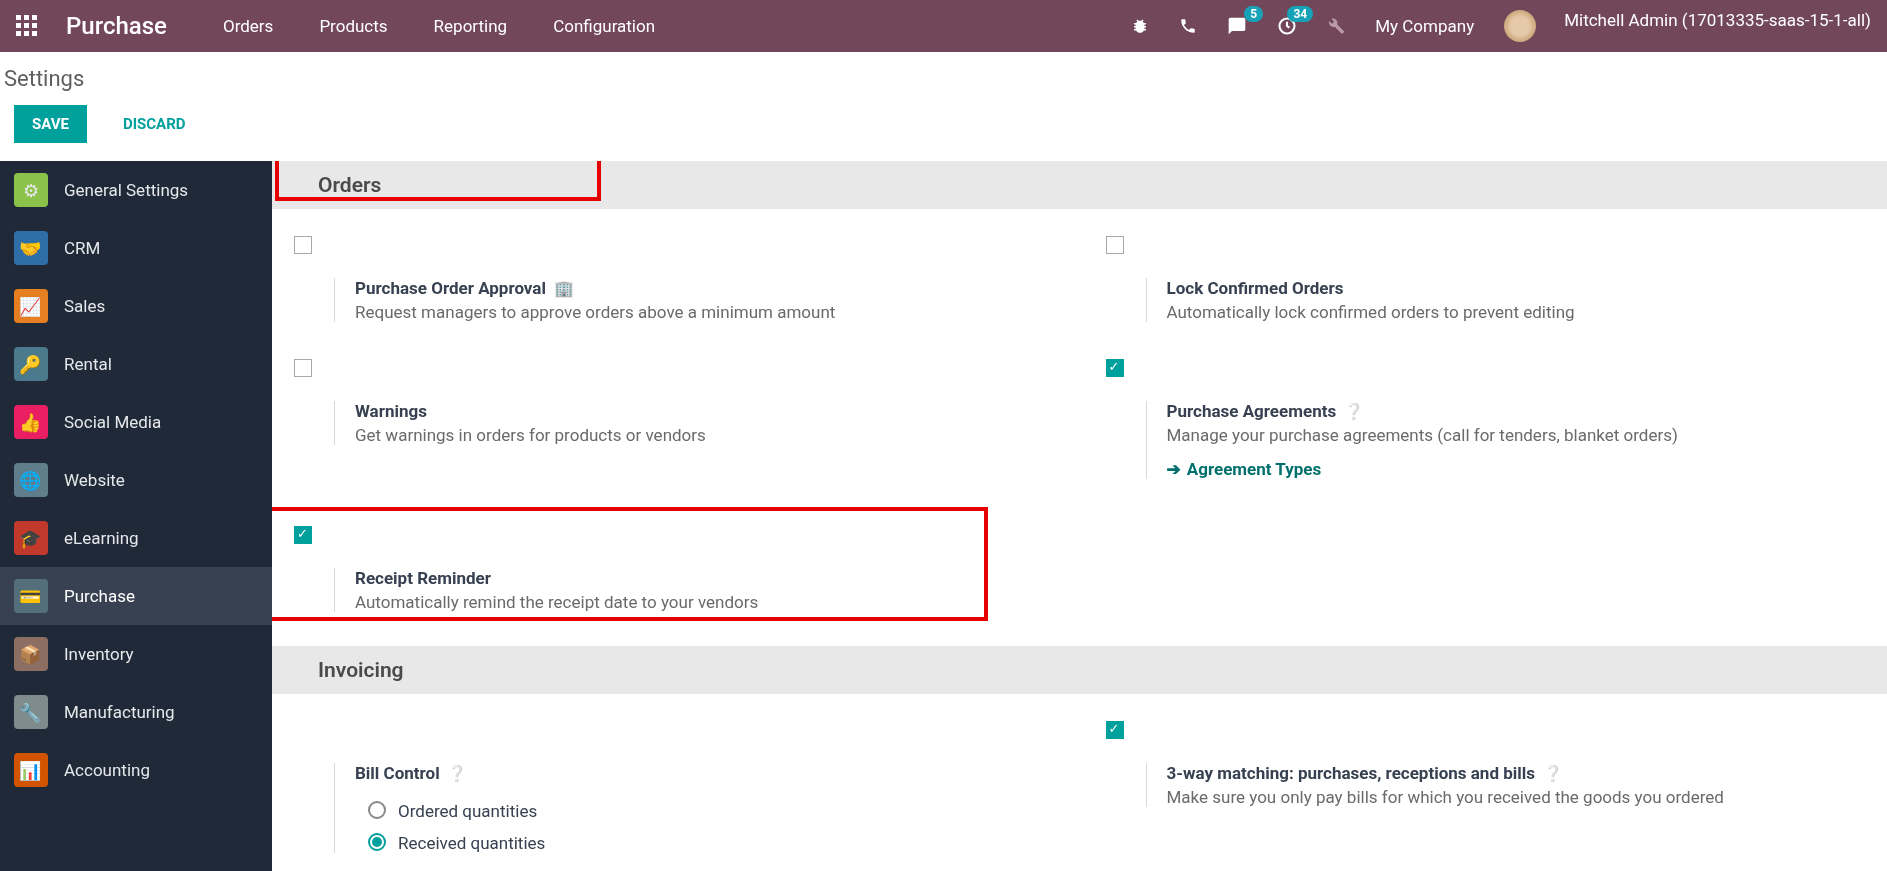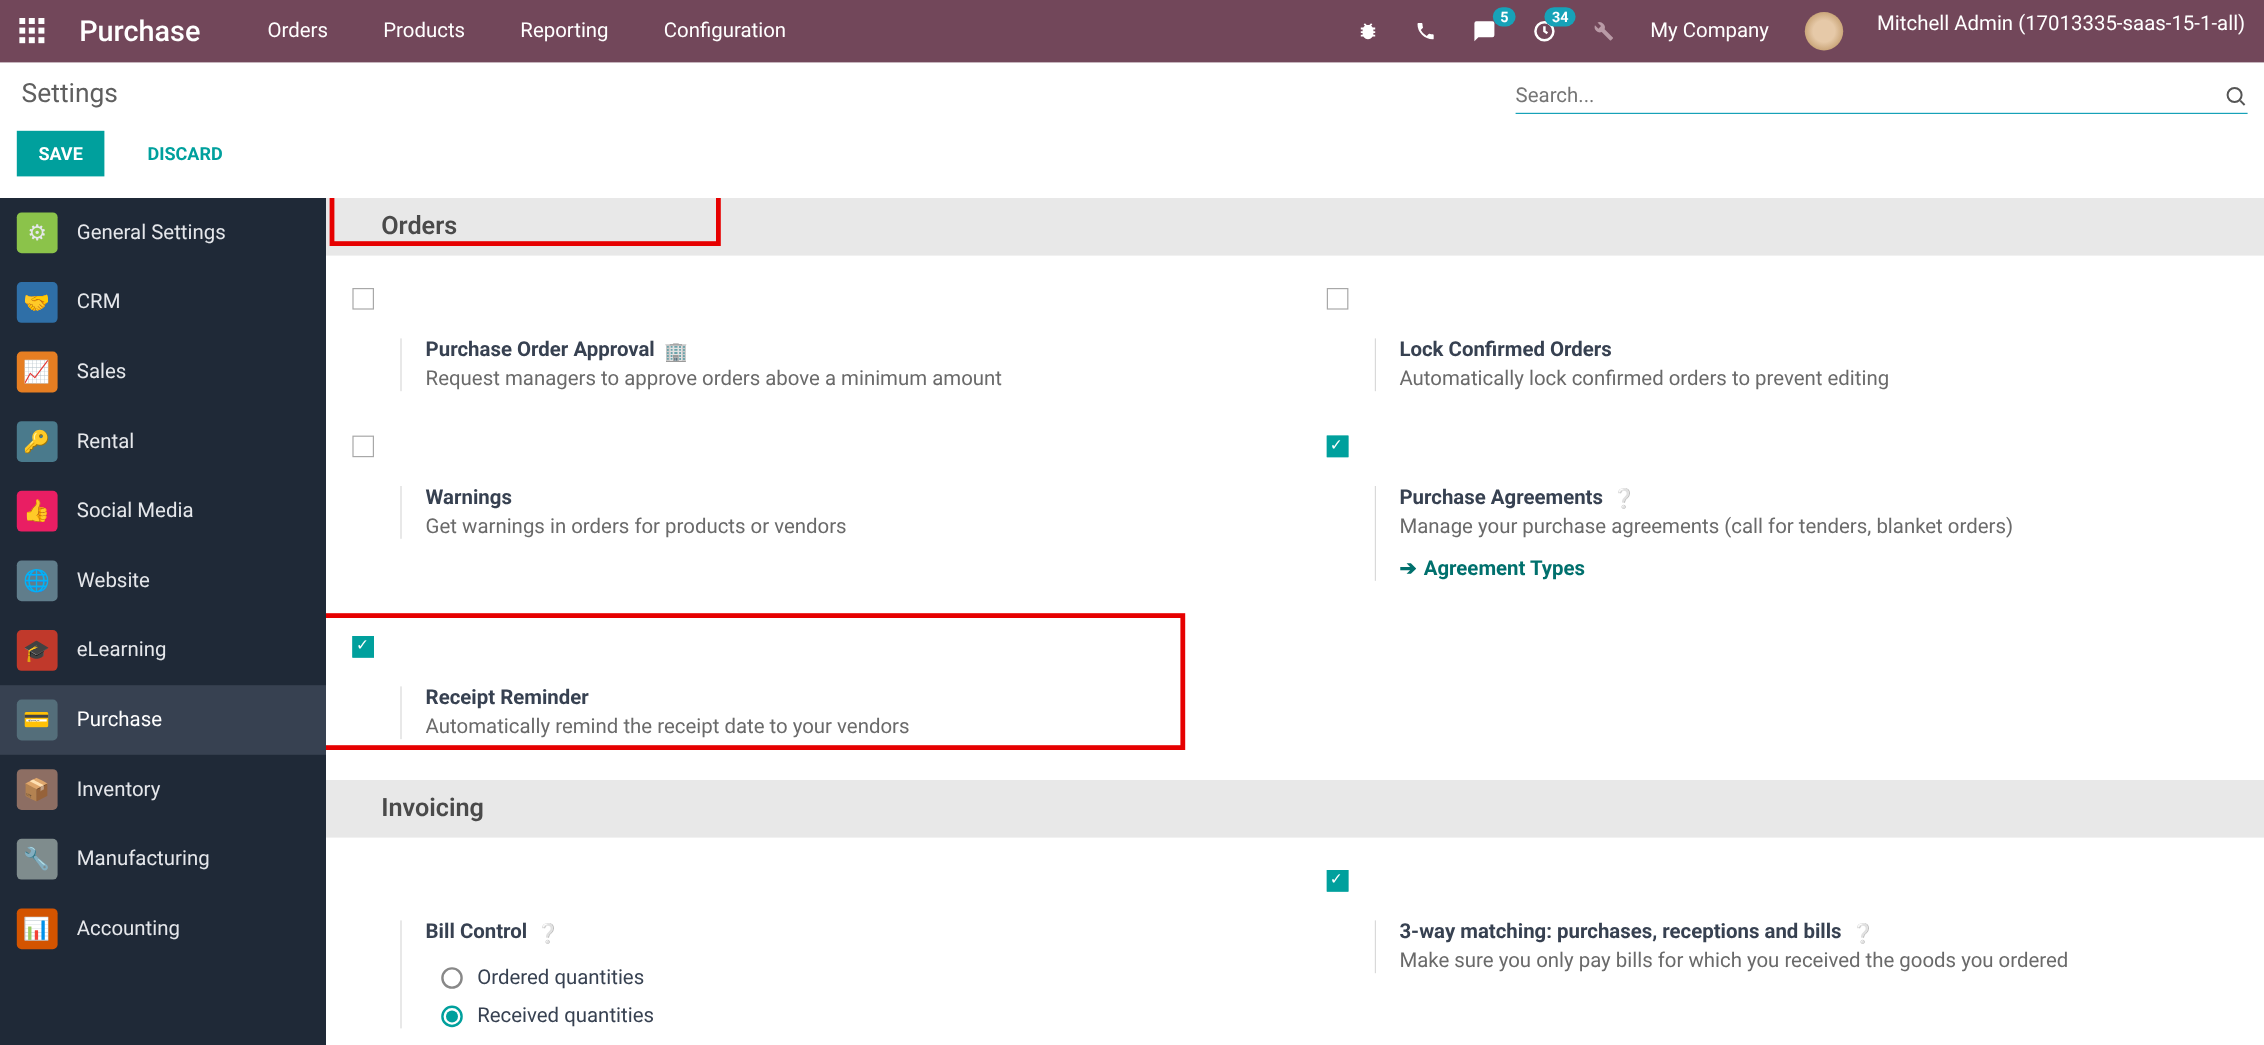--- a/index.html
+++ b/index.html
@@ -13,21 +13,21 @@
 .topnav .menu a { color:#fff; text-decoration:none; font-size:17px; cursor:pointer; }
 .topnav .spacer { flex:1; }
 .topnav .right { display:flex; align-items:center; gap:30px; }
 .topnav .icon-wrap { position:relative; display:flex; align-items:center; }
 .badge { position:absolute; top:-10px; right:-16px; background:#17a2b8; color:#fff; border-radius:9px; font-size:12px; padding:1px 6px; font-weight:700; }
 .avatar { width:32px; height:32px; border-radius:50%; background:radial-gradient(circle, #e6c9a8 40%, #cba77b 70%); display:inline-block; }
 .company-name, .user-name { font-size:17px; }
 .user-block { display:flex; align-items:flex-start; gap:28px; }
 
 
-.controlbar { display:flex; align-items:flex-start; justify-content:space-between; padding:14px 14px 0 18px; }
+.controlbar { display:flex; align-items:flex-end; justify-content:space-between; padding:14px 14px 0 4px; }
 .page-title { font-size:22px; color:#5f5f5f; font-weight:400; }
 .search-wrap { display:flex; align-items:center; width:610px; border-bottom:1px solid #17a2b8; padding:4px 0; }
 .search-input { flex:1; border:none; outline:none; font-size:17px; color:#888; background:transparent; }
 .search-icon { color:#666; }
 
 
 .btnbar { padding:14px 14px 18px 14px; }
 .btn-save { background:#00a09d; color:#fff; border:none; padding:10px 18px; font-weight:700; font-size:15px; cursor:pointer; }
 .btn-discard { color:#00a09d; background:none; border:none; font-weight:700; font-size:15px; margin-left:32px; cursor:pointer; }
 
@@ -49,21 +49,21 @@
 .setting-row { display:flex; gap:22px; position:relative; }
 .cb { width:18px; height:18px; border:1px solid #a8a8a8; margin-top:3px; flex:none; cursor:pointer; background:#fff; position:relative; }
 .cb.checked { background:#00a09d; border-color:#00a09d; }
 .cb.checked::after { content:"✓"; color:#fff; font-size:13px; position:absolute; left:2px; top:-1px; }
 .setting-body { border-left:1px solid #d9d9d9; padding-left:20px; flex:1;margin-top:45px; }
 .setting-title { font-weight:700; color:#374151; font-size:17px; display:flex; align-items:center; gap:8px; }
 .setting-desc { color:#6a6a6a; font-size:17px; margin-top:4px; }
 .help-icon { color:#00706d; font-size:16px; }
 .arrow-link { color:#00706d; font-weight:700; margin-top:14px; display:flex; align-items:center; gap:6px; cursor:pointer; font-size:17px; }
 .radio-list { margin-top:18px; display:flex; flex-direction:column; gap:12px; }
-.radio-row { display:flex; align-items:center; gap:12px; font-size:17px; color:#374151;padding-left:13px; }
+.radio-row { display:flex; gap:12px; font-size:17px; color:#374151;padding-left:13px; }
 .radio { width:18px; height:18px; border:2px solid #888; border-radius:50%; position:relative; cursor:pointer; }
 .radio.checked { border-color:#00a09d; }
 .radio.checked::after { content:""; width:10px; height:10px; background:#00a09d; border-radius:50%; position:absolute; left:2px; top:2px; }
 .building-icon { color:#777; font-size:16px; }
 
 .red-box-receipt { position:absolute; left:-26px; top:-16px; width:720px; height:114px; border:4px solid #e60000; pointer-events:none; }
 
 svg { display:block; }
 </style>
 </head>
@@ -125,29 +125,20 @@
     <span class="company-name">My Company</span>
     <span class="user-block">
       <span class="avatar"></span>
       <span class="user-name">Mitchell Admin (17013335-saas-15-1-all)</span>
     </span>
   </div>
 </div>
 
 <div class="controlbar">
   <div class="page-title">Settings</div>
-  <div class="search-wrap">
-    <input class="search-input" placeholder="Search..." style="">
-    <span class="search-icon">
-      <svg width="20" height="20" viewBox="0 0 24 24" fill="none" stroke="#555" stroke-width="2">
-          <circle cx="11" cy="11" r="7"></circle>
-          <line x1="21" y1="21" x2="16.65" y2="16.65"></line>
-        </svg>
-    </span>
-  </div>
 </div>
 <div class="btnbar">
   <button class="btn-save">SAVE</button>
   <button class="btn-discard">DISCARD</button>
 </div>
 
 <div class="body-wrap">
 
   <div class="sidebar">
     <div class="side-item">

